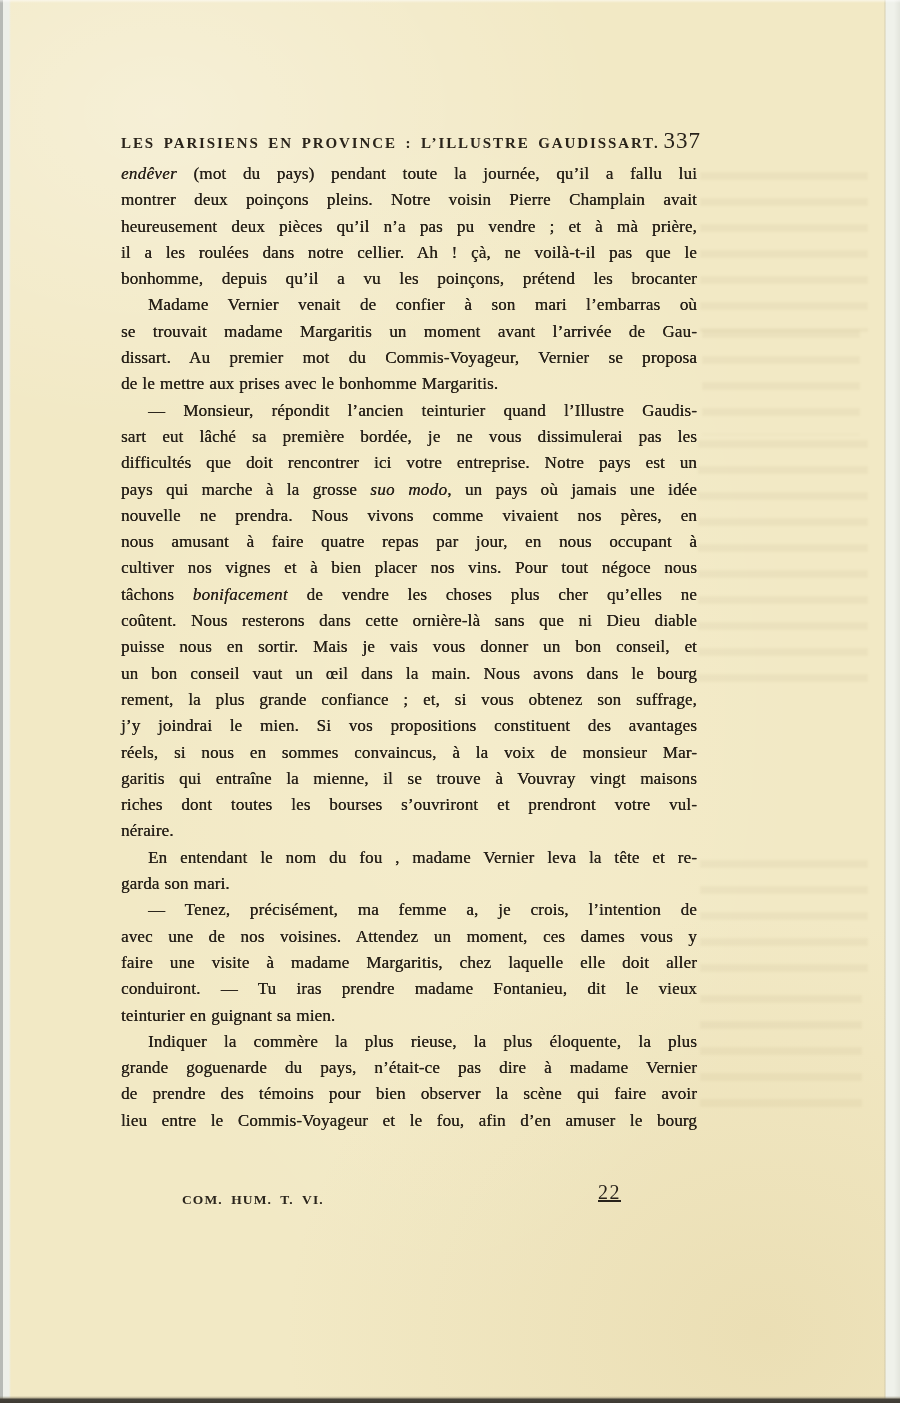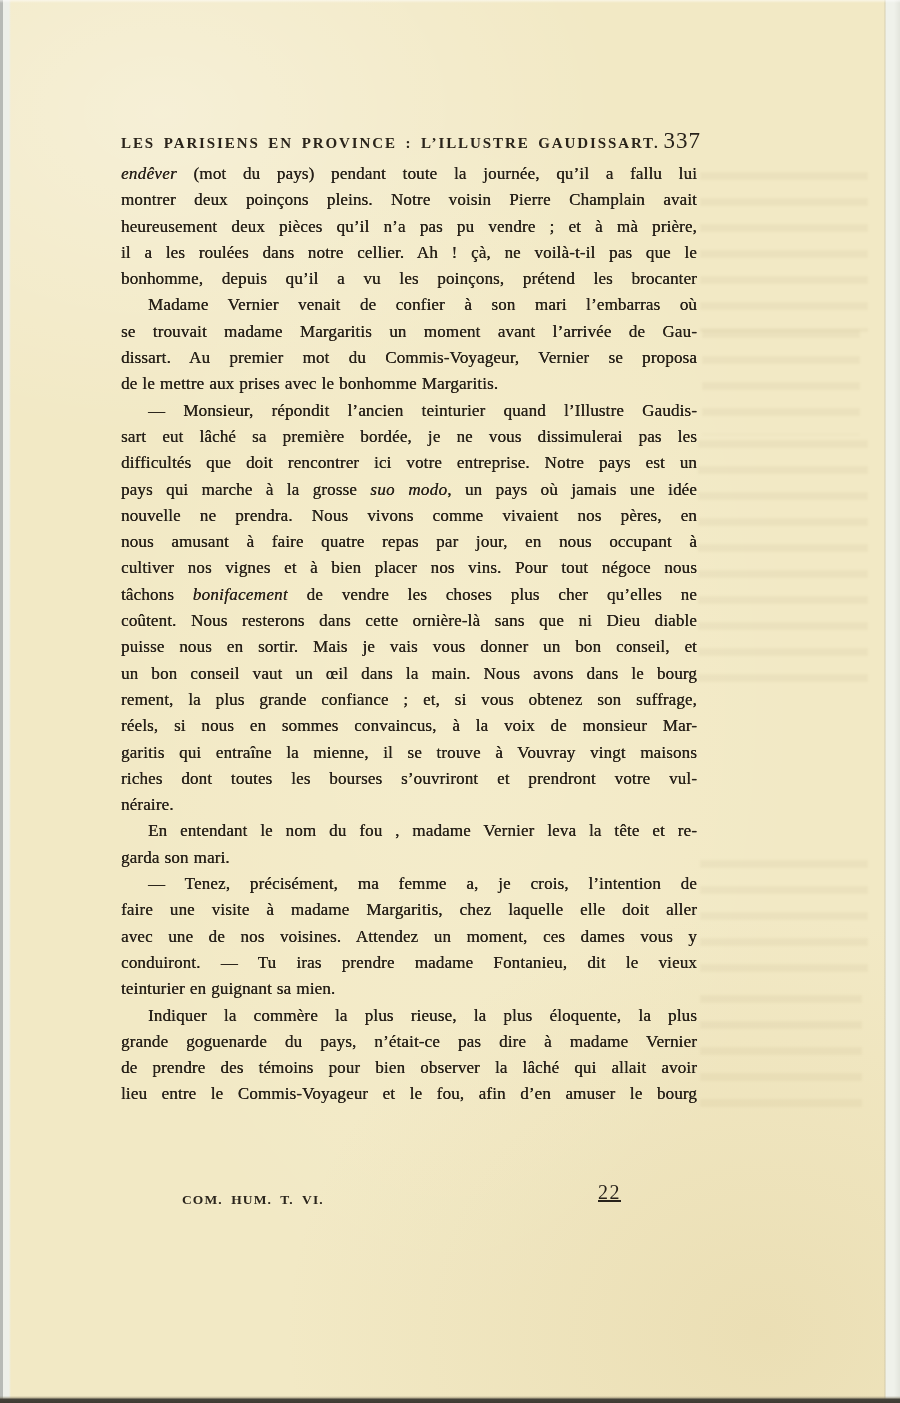--- a/index.html
+++ b/index.html
@@ -90,40 +90,41 @@
         <div class="tline"><span>difficultés que doit rencontrer ici votre entreprise. Notre pays est un</span></div>
         <div class="tline"><span>pays qui marche à la grosse </span><span class="it">suo modo</span><span>, un pays où jamais une idée</span></div>
         <div class="tline"><span>nouvelle ne prendra. Nous vivons comme vivaient nos pères, en</span></div>
         <div class="tline"><span>nous amusant à faire quatre repas par jour, en nous occupant à</span></div>
         <div class="tline"><span>cultiver nos vignes et à bien placer nos vins. Pour tout négoce nous</span></div>
         <div class="tline"><span>tâchons </span><span class="it">bonifacement</span><span> de vendre les choses plus cher qu’elles ne</span></div>
         <div class="tline"><span>coûtent. Nous resterons dans cette ornière-là sans que ni Dieu diable</span></div>
         <div class="tline"><span>puisse nous en sortir. Mais je vais vous donner un bon conseil, et</span></div>
         <div class="tline"><span>un bon conseil vaut un œil dans la main. Nous avons dans le bourg</span></div>
         <div class="tline"><span>rement, la plus grande confiance ; et, si vous obtenez son suffrage,</span></div>
+        <div class="tline"><span>j’y joindrai le mien. Si vos propositions constituent des avantages</span></div>
         <div class="tline"><span>réels, si nous en sommes convaincus, à la voix de monsieur Mar-</span></div>
         <div class="tline"><span>garitis qui entraîne la mienne, il se trouve à Vouvray vingt maisons</span></div>
         <div class="tline"><span>riches dont toutes les bourses s’ouvriront et prendront votre vul-</span></div>
         <div class="tline last"><span>néraire.</span></div>
       </div>
       <div>
         <div class="tline indent"><span>En entendant le nom du fou , madame Vernier leva la tête et re-</span></div>
         <div class="tline last"><span>garda son mari.</span></div>
       </div>
       <div>
         <div class="tline indent"><span>— Tenez, précisément, ma femme a, je crois, l’intention de</span></div>
+        <div class="tline"><span>avec une de nos voisines. Attendez un moment, ces dames vous y</span></div>
         <div class="tline"><span>faire une visite à madame Margaritis, chez laquelle elle doit aller</span></div>
-        <div class="tline"><span>avec une de nos voisines. Attendez un moment, ces dames vous y</span></div>
         <div class="tline"><span>conduiront. — Tu iras prendre madame Fontanieu, dit le vieux</span></div>
         <div class="tline last"><span>teinturier en guignant sa mien.</span></div>
       </div>
       <div>
         <div class="tline indent"><span>Indiquer la commère la plus rieuse, la plus éloquente, la plus</span></div>
         <div class="tline"><span>grande goguenarde du pays, n’était-ce pas dire à madame Vernier</span></div>
-        <div class="tline"><span>de prendre des témoins pour bien observer la lâché qui allait avoir</span></div>
+        <div class="tline"><span>de prendre des témoins pour bien observer la scène qui faire avoir</span></div>
         <div class="tline"><span>lieu entre le Commis-Voyageur et le fou, afin d’en amuser le bourg</span></div>
       </div>
     </div>
 
   <div class="ftr">
     <span class="vol">COM. HUM. T. VI.</span>
     <span class="sheet">22</span>
   </div>
 
   <div class="edge edge-left"></div>

